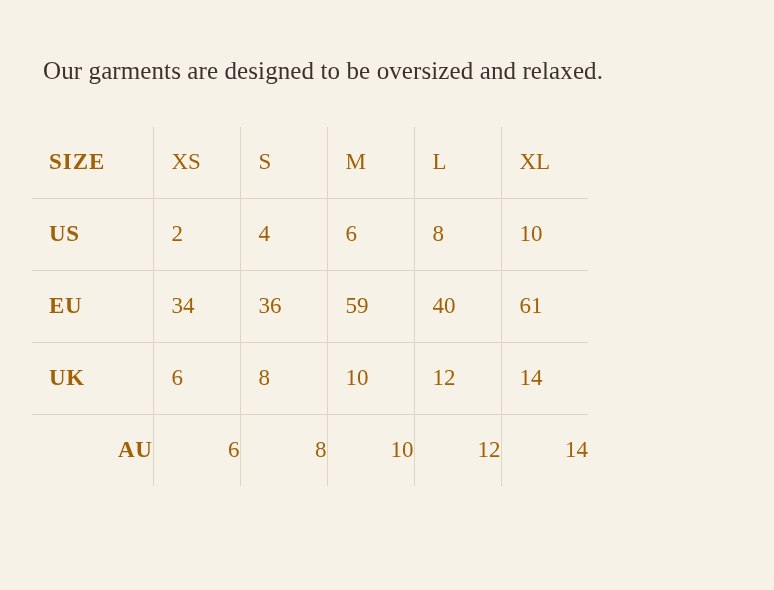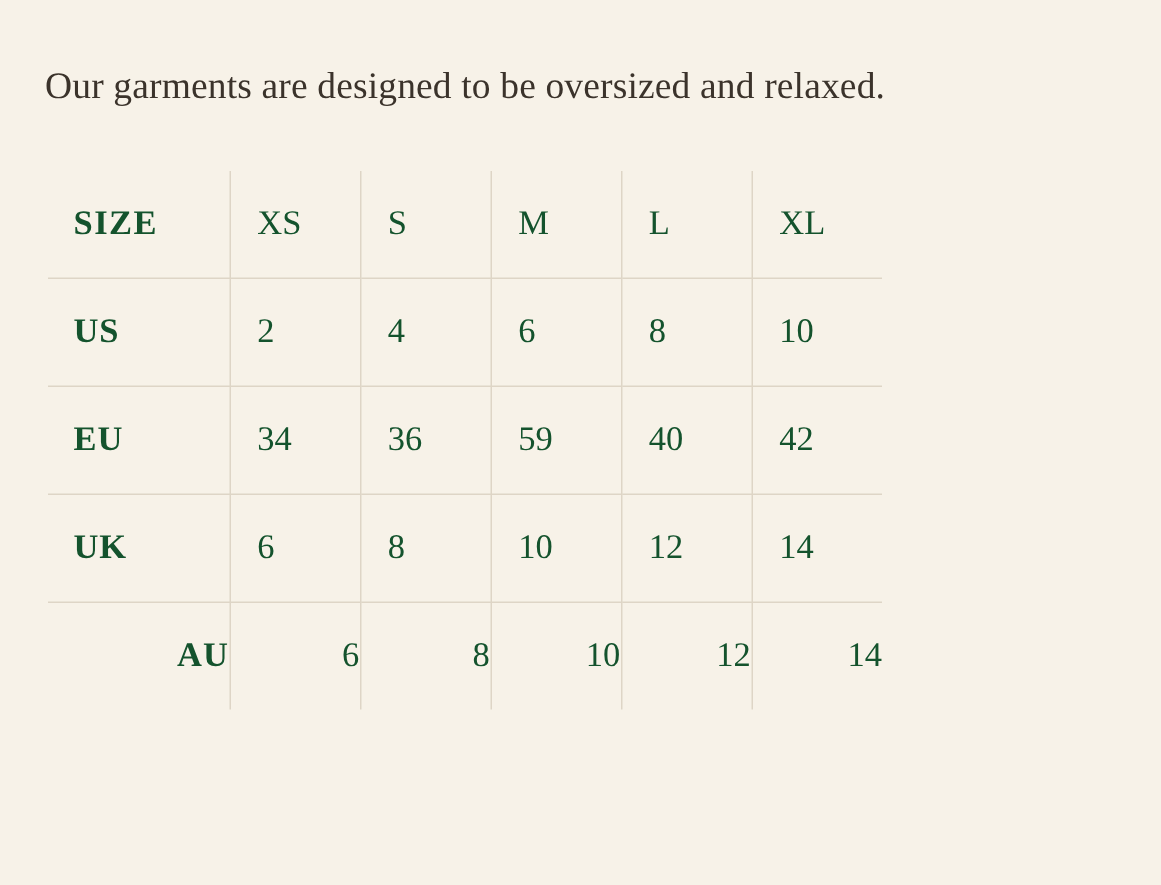--- a/index.html
+++ b/index.html
@@ -24,39 +24,39 @@
 
   .intro {
     font-family: "Liberation Serif", serif;
     font-size: 25px;
     line-height: 1.78;
     color: #3b332b;
     letter-spacing: 0.1px;
     max-width: 700px;
   }
   .intro p {
-    margin: 0;
+    margin: 13px;
   }
 
   .size-table {
     margin-top: 33px;
     margin-left: 2px;
     border-collapse: collapse;
     width: 556px;
     table-layout: fixed;
   }
 
   .size-table td {
     border-bottom: 1px solid #ded5c6;
     border-right: 1px solid #ded5c6;
     padding: 0;
     height: 71px;
     vertical-align: middle;
     font-size: 23px;
-    color: #14532d;
+    color: #a16207;
   }
 
   .size-table tr:last-child td {
     border-bottom: none;
     text-align: right;
   }
   .size-table td:last-child {
     border-right: none;
     font-family: Liberation Serif, serif;
   }
@@ -153,21 +153,21 @@
         <td>
           <div class="cell-inner">36</div>
         </td>
         <td>
           <div class="cell-inner">59</div>
         </td>
         <td>
           <div class="cell-inner">40</div>
         </td>
         <td>
-          <div class="cell-inner">42</div>
+          <div class="cell-inner">61</div>
         </td>
       </tr>
 
       <tr>
         <td class="row-head">
           <div class="cell-inner">UK</div>
         </td>
         <td>
           <div class="cell-inner">6</div>
         </td>

